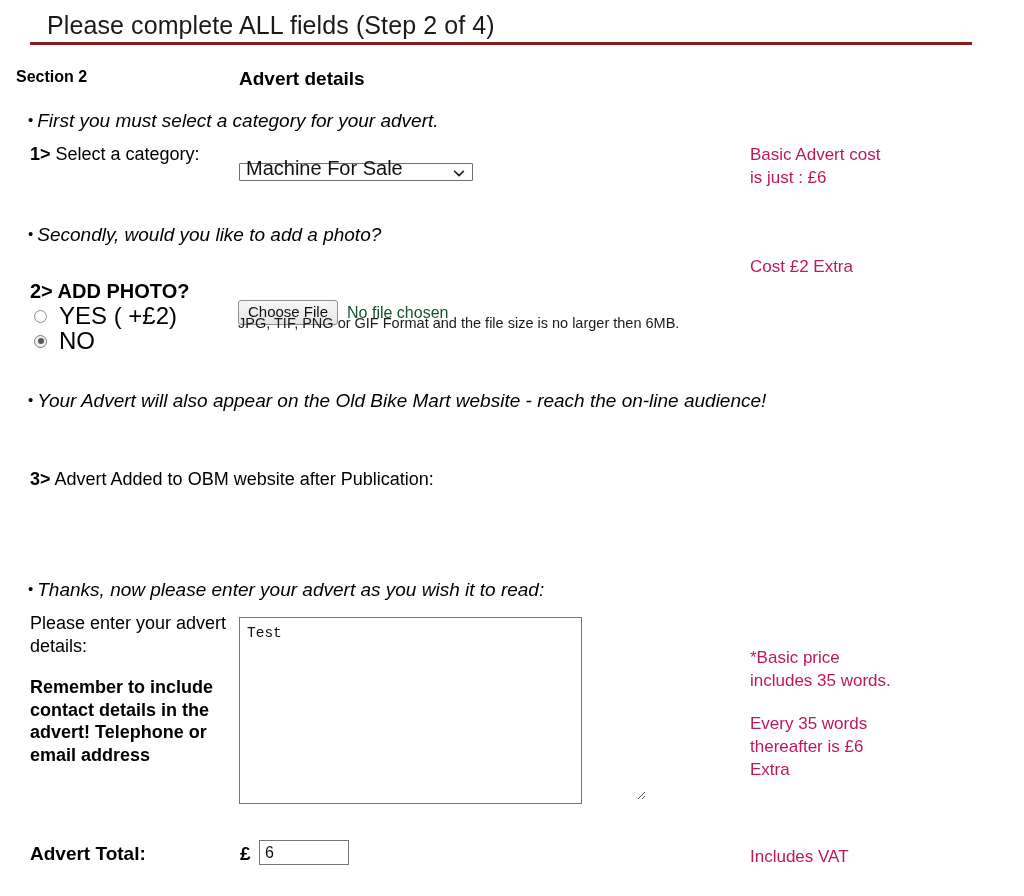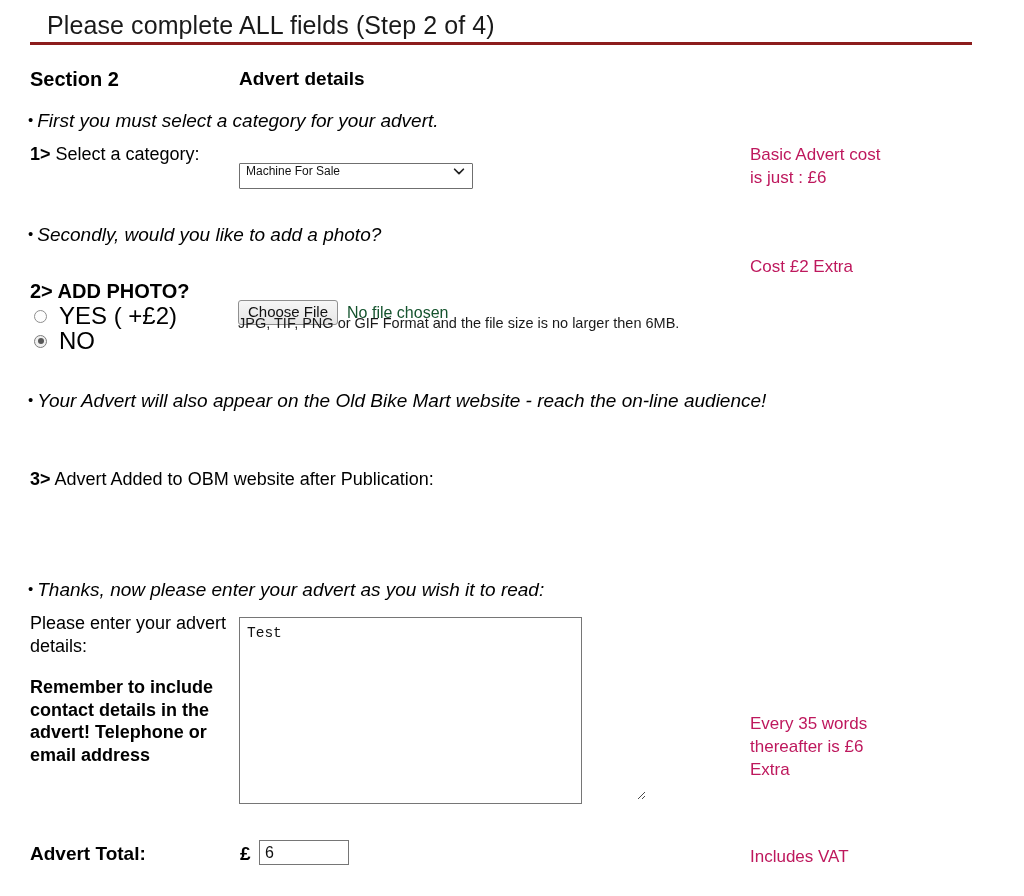--- a/index.html
+++ b/index.html
@@ -39,23 +39,23 @@
     left: 30px;
     top: 42px;
     width: 942px;
     height: 3px;
     background: #8c1c1c;
   }
 
   
   .section-label {
     position: absolute;
-    left: 30px;
+    left: 16px;
     top: 68px;
-    font-size: 20px;
+    font-size: 16px;
     font-weight: bold;
     white-space: nowrap;
   }
   .section-title {
     position: absolute;
     left: 239px;
     top: 68px;
     font-size: 19px;
     font-weight: bold;
     white-space: nowrap;
@@ -89,31 +89,31 @@
     font-size: 18px;
     line-height: 22px;
   }
   .step1-label b { font-weight: bold; }
 
   .select-box {
     position: absolute;
     left: 239px;
     top: 163px;
     width: 234px;
-    height: 26px;
+    height: 18px;
     box-sizing: border-box;
     border: 1px solid #6f6f6f;
     background: #ffffff;
     border-radius: 1px;
     font-family: "Liberation Sans", sans-serif;
-    font-size: 12px;
+    font-size: 20px;
     color: #111;
     padding: 0 6px;
     display: flex;
-    align-items: flex-start;
+    align-items: flex-end;
   }
   .select-box .sel-value {
     flex: 1;
     white-space: nowrap;
     overflow: hidden;
   }
   .select-box .chev {
     width: 14px;
     height: 14px;
     flex: 0 0 auto;
@@ -366,20 +366,22 @@
   </div>
 
   <div class="adv-label">Please enter your advert details:</div>
   <div class="adv-remember">Remember to include contact details in the advert! Telephone or email address</div>
 
   <textarea class="adv-textarea" placeholder="" style="">Test</textarea>
   <svg class="resize-grip" viewBox="0 0 12 12">
     <path d="M11 4 L4 11 M11 8 L8 11" stroke="#4a4a4a" stroke-width="1" fill="none"></path>
   </svg>
 
+  <div class="side side-words">*Basic price
+includes 35 words.</div>
   <div class="side side-words-2">Every 35 words
 thereafter is £6
 Extra</div>
 
   <div class="total-label">Advert Total:</div>
   <div class="pound">£</div>
   <input class="total-input" type="text" value="6" style="">
 
   <div class="side side-vat">Includes VAT</div>
 

